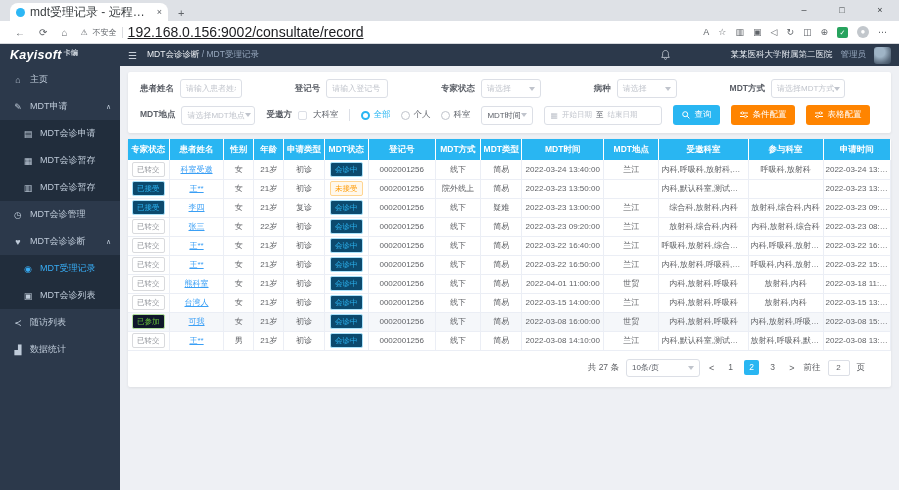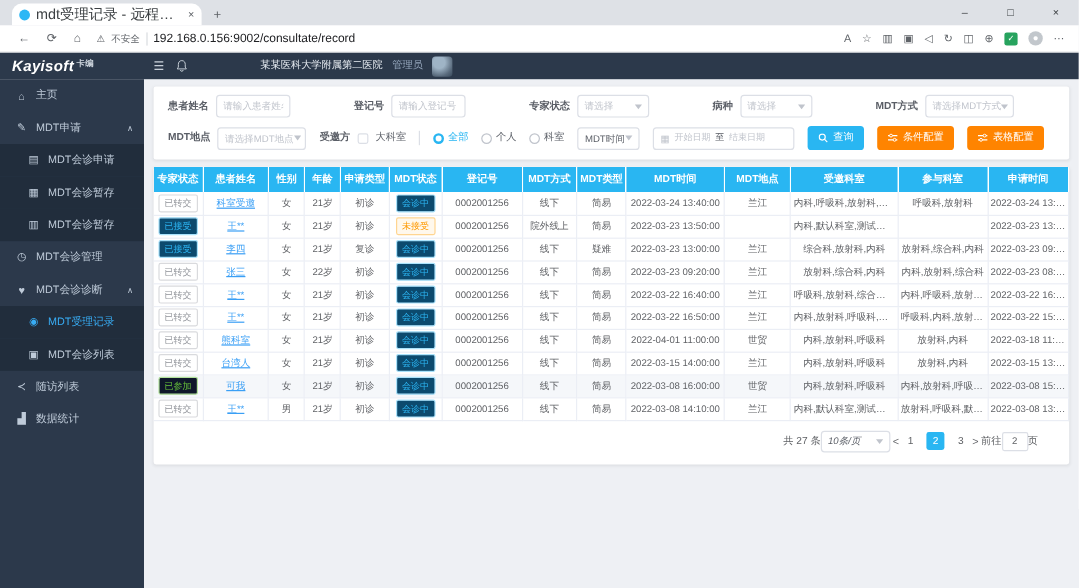--- a/index.html
+++ b/index.html
@@ -16,21 +16,21 @@
   .tab-close { font-size:9px; color:#5f6368; cursor:pointer; }
   .new-tab { font-size:11px; color:#5f6368; margin:0 0 2px 10px; }
   .win-controls { position:absolute; right:0; top:0; height:21px; display:flex; }
   .win-controls span { width:38px; text-align:center; font-size:9px; color:#3c4043; line-height:20px; }
 
   .addrbar { height:23px; background:#fff; border-bottom:1px solid #d7d9dd; display:flex; align-items:center; padding:0 8px; }
   .nav-ico { font-size:10px; color:#5f6368; margin:0 7px; }
   .url-zone { display:flex; align-items:center; gap:5px; margin-left:6px; flex:1; }
   .warn { font-size:8px; color:#5f6368; }
   .url-div { width:1px; height:11px; background:#dadce0; }
-  .url { font-size:10px; color:#202124; }
+  .url { font-size:14px; color:#202124;text-decoration:underline; }
   .tb-icons { display:flex; align-items:center; gap:9px; margin-right:4px; }
   .tb-ico { font-size:9px; color:#5f6368; }
   .tb-ico.var-green { width:11px; height:11px; background:#27a35e; color:#fff; border-radius:2px;
     font-size:7px; text-align:center; line-height:11px; }
   .tb-ico.var-avatar { width:12px; height:12px; background:#c2c7cc; border-radius:50%; color:#fff;
     font-size:8px; text-align:center; line-height:12px; }
 
   
   .app-header { height:22px; background:#2c394b; display:flex; align-items:center; }
   .logo { width:120px; padding-left:10px; color:#fff; font-weight:bold; font-size:12.5px;
@@ -104,23 +104,23 @@
   tbody tr:nth-child(9) { background:#f5f7fa; }
   .badge { display:inline-block; font-size:7.5px; line-height:1; padding:2.5px 4px; border-radius:2px;
     border:1px solid; }
   .badge-gray { color:#909399; border-color:#d9dadd; background:#fff; }
   .badge-cyan { color:#2db7f5; border-color:#a9e2fb; background:#0c4a6e; }
   .badge-orange { color:#ff9900; border-color:#ffd591; background:#fff8ec; }
   .badge-green { color:#67c23a; border-color:#b3e19d; background:#0f172a; }
   .cell-link { color:#3a9ff5; text-decoration:underline; cursor:pointer; }
 
   
-  .pager { display:flex; justify-content:flex-end; align-items:center; padding:8px 26px 6px 0;
+  .pager { display:flex; justify-content:flex-end; align-items:center; gap:7px; padding:8px 26px 6px 0;
     font-size:8.5px; color:#606266; }
-  .psize { width:58px; height:18px;font-style:italic; }
+  .psize { width:74px; height:18px; }
   .parrow { color:#606266; font-size:9px; padding:0 2px; }
   .pnum { min-width:15px; height:15px; line-height:15px; text-align:center; border-radius:2px; cursor:pointer; }
   .pnum.cur { background:#29b6f2; color:#fff; }
   .goto-input { width:22px; height:16px; border:1px solid #dcdfe6; border-radius:2px; text-align:center;
     font-size:8px; color:#606266; outline:none; }
 </style>
 </head>
 <body>
 
 <div class="screen">
@@ -162,20 +162,25 @@
         <span class="tb-ico var-avatar">●</span>
         <span class="tb-ico">⋯</span>
       </div>
   </div>
 
   <div class="app-header">
     <div class="logo">
       <span>Kayisoft</span><span class="logo-sub">卡编</span>
     </div>
     <span class="ham">☰</span>
+    <div class="crumb">
+      <span class="sec">MDT会诊诊断</span>
+      <span class="sep"> / </span>
+      <span class="page">MDT受理记录</span>
+    </div>
     <div class="hdr-right">
       <svg class="bell" viewBox="0 0 10 11">
         <path d="M5 0.5 C2.8 0.5 1.8 2.2 1.8 4 L1.8 6.5 L0.8 8.2 L9.2 8.2 L8.2 6.5 L8.2 4 C8.2 2.2 7.2 0.5 5 0.5 Z" fill="none" stroke="#c7cfd8" stroke-width="0.9"></path>
         <path d="M3.8 9.2 a1.2 1.2 0 0 0 2.4 0" fill="none" stroke="#c7cfd8" stroke-width="0.9"></path>
       </svg>
       <span class="help">
         <span class="help-ico"></span>
         <span>系统说明</span>
       </span>
       <span class="hospital">某某医科大学附属第二医院</span>

